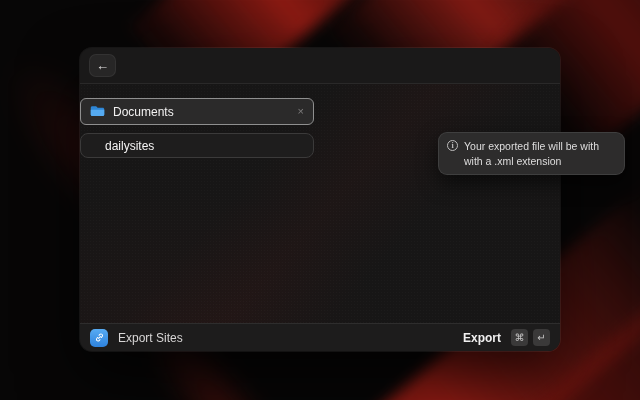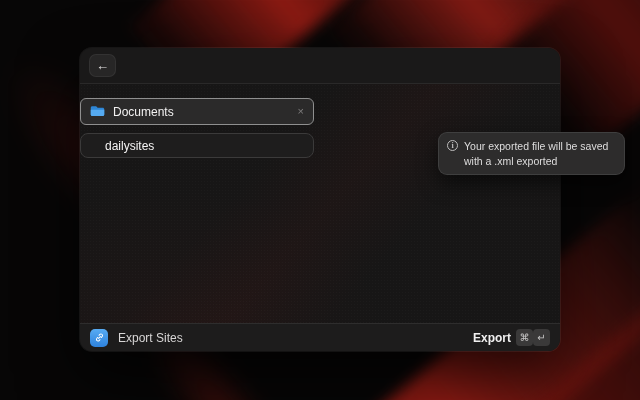--- a/index.html
+++ b/index.html
@@ -133,21 +133,21 @@
     padding:0 10px;
     z-index:2;
   }
   .app-icon {
     width:18px; height:18px; border-radius:5px; flex:none;
     background:linear-gradient(180deg,#57abf3,#2e82dd);
     display:flex; align-items:center; justify-content:center;
   }
   .app-icon svg { width:11px; height:11px; display:block; }
   .app-title { margin-left:10px; font-size:12px; color:#d8d6d6; }
-  .footer-right { margin-left:auto; display:flex; align-items:center; cursor:pointer; }
+  .footer-right { margin-left:auto; display:flex; align-items:center; gap:5px; cursor:pointer; }
   .action-label { font-size:12px; font-weight:700; color:#f0efef; margin-right:5px; }
   .keycap {
     width:17px; height:17px; border-radius:4px;
     background:#3a3939; color:#c7c6c6;
     font-size:10px; line-height:1;
     display:flex; align-items:center; justify-content:center;
   }
 
   
   .tooltip {
@@ -224,14 +224,14 @@
       <span class="action-label">Export</span>
       <span class="keycap">⌘</span>
       <span class="keycap">↵</span>
     </div>
   </div>
 
 </div>
 
 <div class="tooltip">
   <span class="info-icon">i</span>
-  <span>Your exported file will be saved with a .xml exported</span>
+  <span>Your exported file will be with with a .xml extension</span>
 </div>
 
 </body></html>

